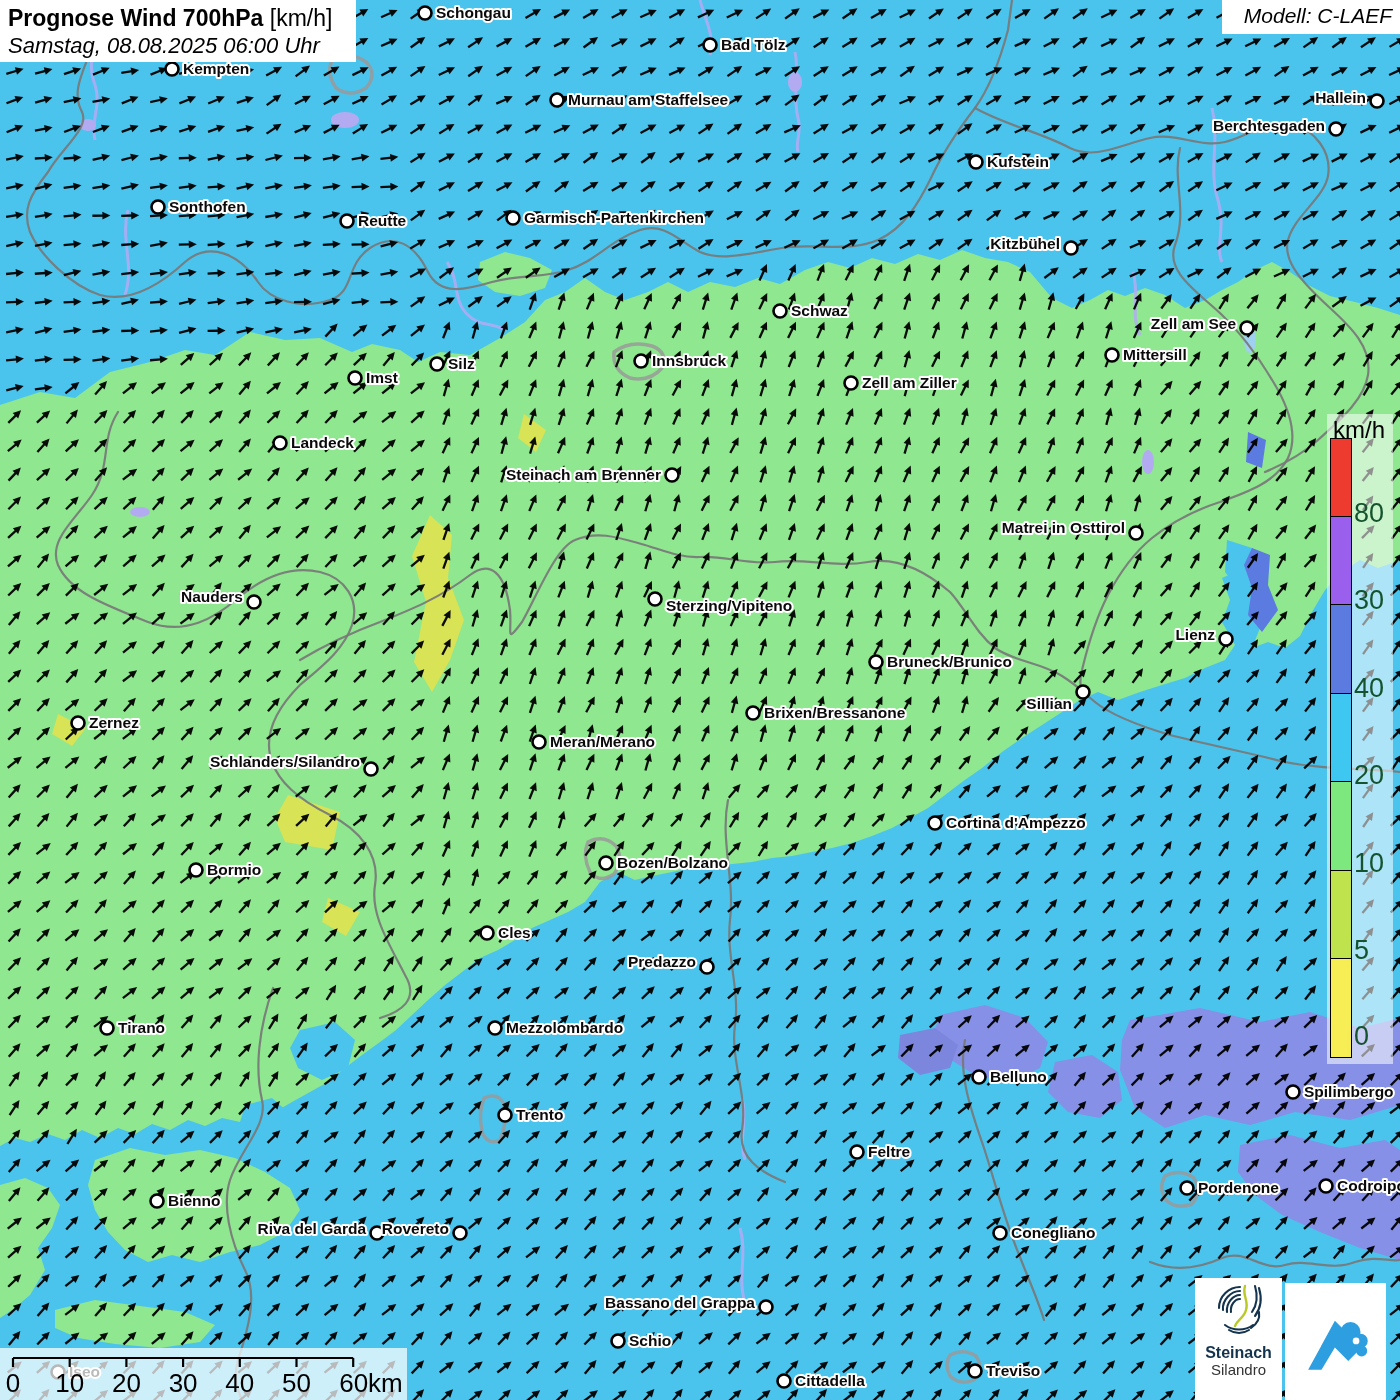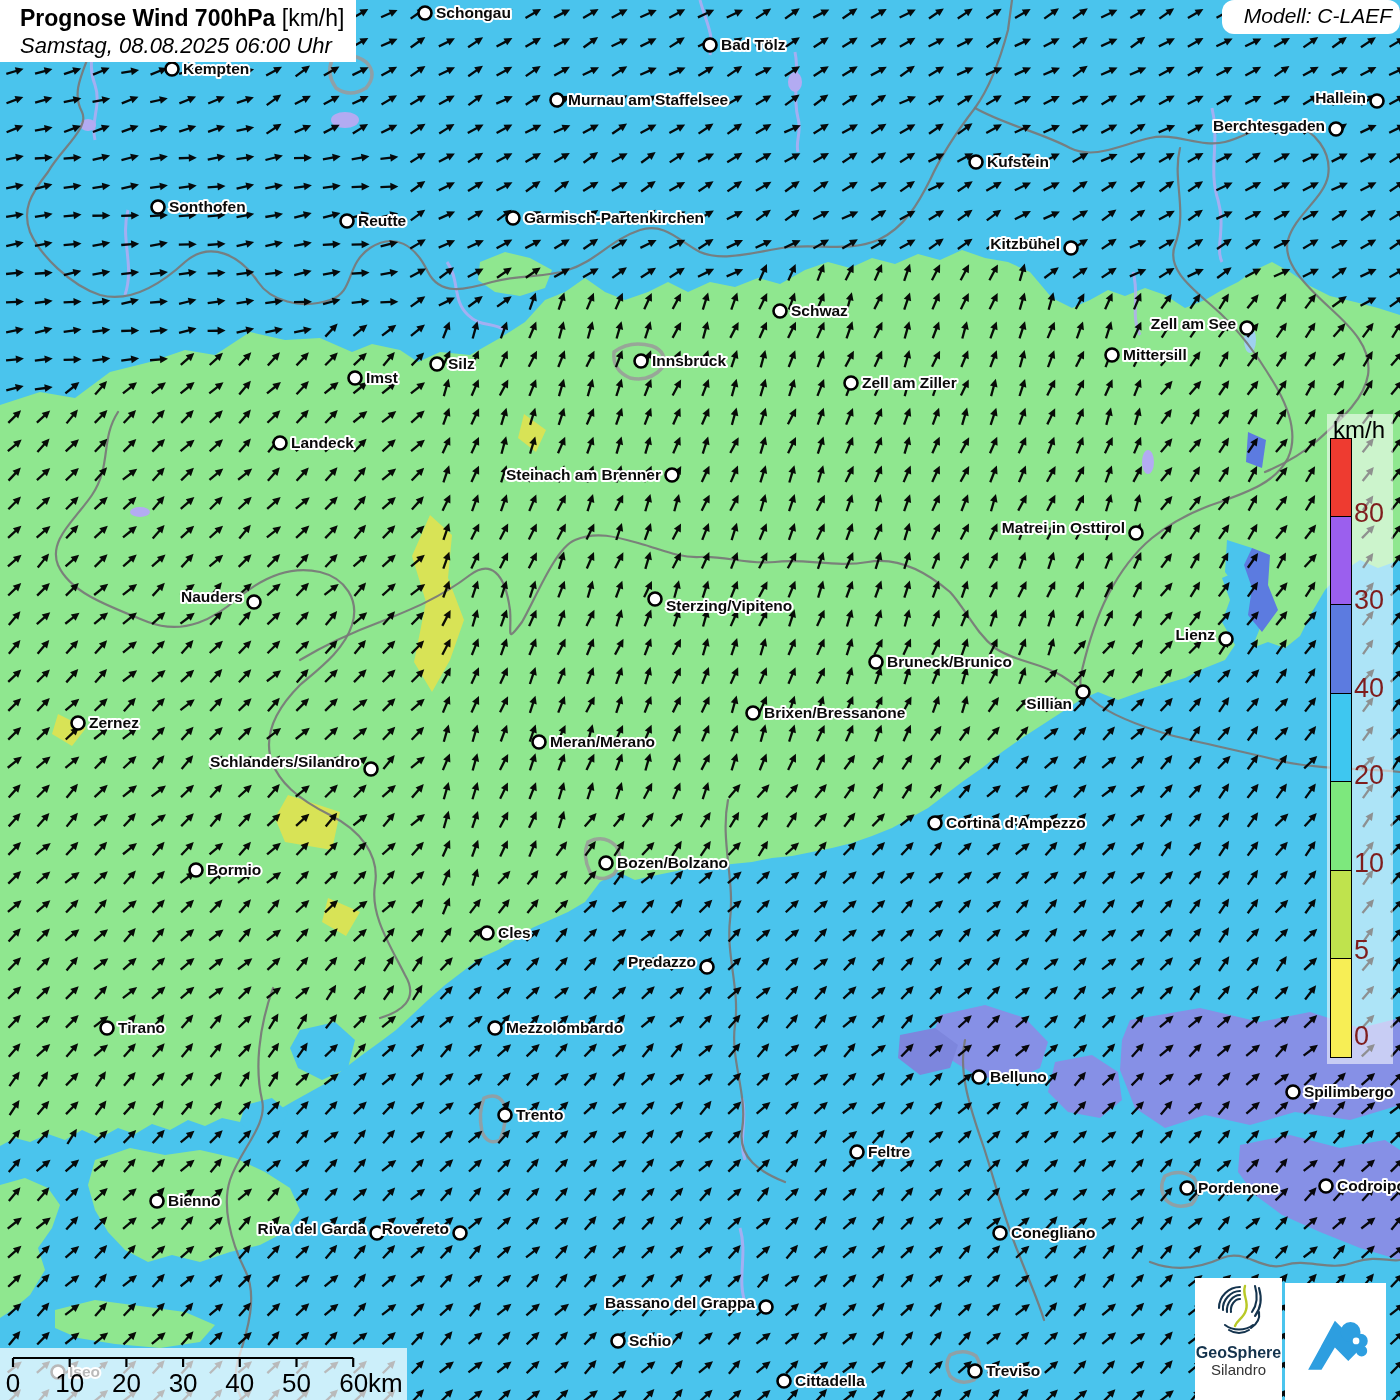--- a/index.html
+++ b/index.html
@@ -8,32 +8,32 @@
   svg text{font-family:"Liberation Sans",sans-serif;}
   
   .band-cyan{fill:#4ac4ed;} .band-green{fill:#8fe78f;} .band-ygreen{fill:#d8e356;}
   .band-violet{fill:#8690e6;} .band-violet2{fill:#7d86dd;} .band-blue{fill:#5c7be0;}
   .water{fill:#b3abf2;} .waterline{stroke:#b3abf2;stroke-width:3;fill:none;opacity:.85;}
   .border{stroke:#787878;stroke-width:2.2;fill:none;stroke-linejoin:round;stroke-linecap:round;opacity:.92;}
   .muni{stroke:#9a9a9a;stroke-width:3.5;fill:none;stroke-linejoin:round;opacity:.85;}
   .citylbl{font-weight:bold;font-size:15.5px;fill:#0a0a0a;paint-order:stroke;stroke:#ffffff;stroke-width:4px;stroke-linejoin:round;}
   
   .box{position:absolute;background:#fff;}
-  .title-box{left:0;top:0;width:356px;height:62px;padding:4px 20px;box-sizing:border-box;}
+  .title-box{left:0;top:0;width:356px;height:62px;padding:4px 8px;box-sizing:border-box;}
   .title-line1{font-size:23px;line-height:28px;white-space:nowrap;}
   .title-line1 b{font-weight:bold;}
   .title-line2{font-size:22px;font-style:italic;line-height:27px;white-space:nowrap;}
   .model-box{left:1222px;top:0;width:178px;height:34px;font-size:21px;font-style:italic;
-             text-align:right;padding:4px 8px 0 0;box-sizing:border-box;border-radius:12px;}
+             text-align:right;padding:4px 8px 0 0;box-sizing:border-box;}
   .legend{position:absolute;left:1327px;top:414px;width:66px;height:650px;background:rgba(255,255,255,.55);}
   .legend-title{position:absolute;left:6px;top:2px;font-size:24px;color:#000;}
   .legend-bar{position:absolute;left:3px;top:24px;width:20px;border:1.5px solid #000;box-sizing:content-box;}
   .legend-seg{width:20px;border-bottom:1.5px solid #000;}
   .legend-seg:last-child{border-bottom:none;}
-  .legend-tick{position:absolute;left:27px;font-size:27px;color:#7f1d1d;transform:translateY(-54%);text-align:right;}
+  .legend-tick{position:absolute;left:27px;font-size:27px;color:#14532d;transform:translateY(-54%);text-align:right;}
   .scalebar{position:absolute;left:0;top:1348px;width:407px;height:52px;background:rgba(255,255,255,.72);}
   .geo-box{left:1195px;top:1278px;width:87px;height:122px;text-align:center;}
   .geo-name{font-size:16px;font-weight:bold;color:#14334d;line-height:17px;}
   .geo-sub{font-size:15px;color:#333;line-height:17px;}
   .logo-box{left:1285px;top:1283px;width:101px;height:117px;display:flex;align-items:center;justify-content:center;}
 </style>
 </head>
 <body>
 
 <div class="stage">
@@ -2818,21 +2818,21 @@
         <path d="M50,10 C53,20 52,30 46,38"></path>
         <path d="M46,8 C49,18 48,27 43,34"></path>
         <path d="M42,50 C48,46 51,40 50,34"></path>
         <path d="M20,52 C26,56 34,56 40,52"></path>
         <path d="M16,47 C24,53 36,53 44,47"></path>
       </g>
       <g fill="none" stroke="#b9c926" stroke-width="2.4" stroke-linecap="round">
         <path d="M36,8 C33,18 40,22 37,32 C35,40 28,42 26,48"></path>
       </g>
     </svg>
-    <div class="geo-name">GeoSphere</div>
+    <div class="geo-name">Steinach</div>
     <div class="geo-sub">Silandro</div>
   </div>
 
   <div class="box logo-box">
     <svg width="78" height="78" viewBox="0 0 70 70">
       <g fill="#2d9ee0">
         <polygon points="10,60 34,16 58,40 46,52 34,40 22,60"></polygon>
         <circle cx="48" cy="26" r="9"></circle>
         <circle cx="57" cy="34" r="6.5"></circle>
         <circle cx="58" cy="43" r="5"></circle>

